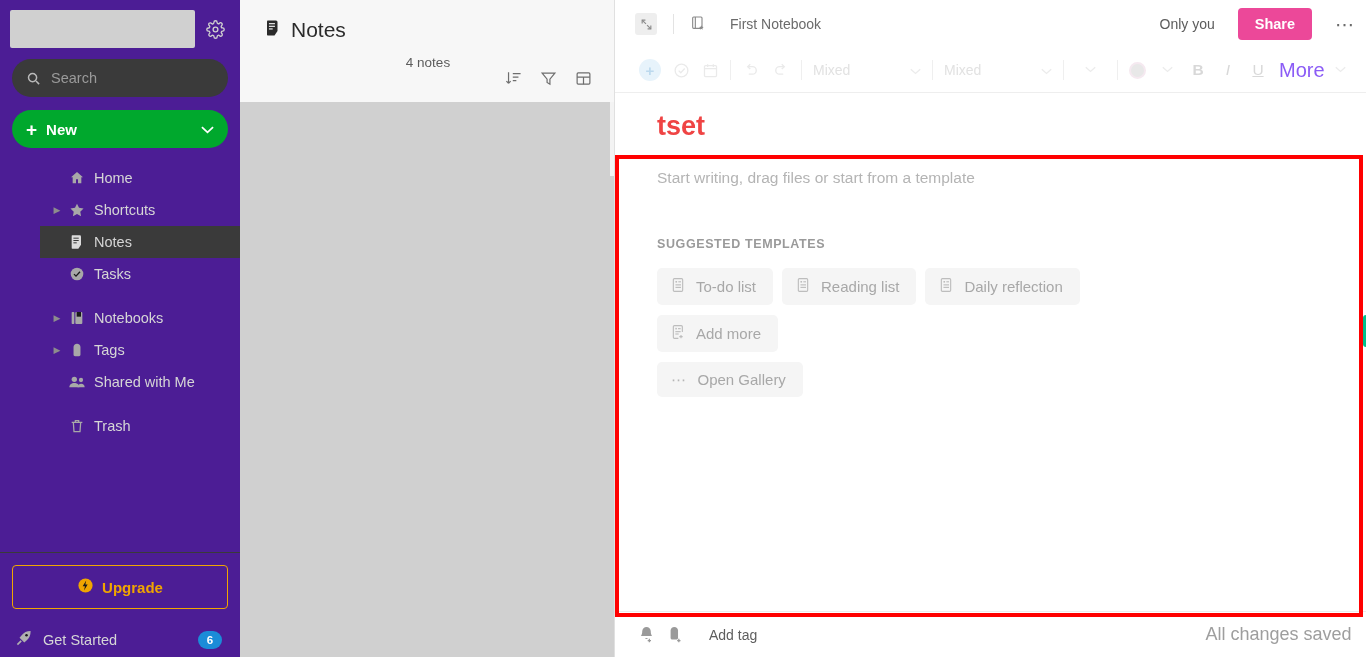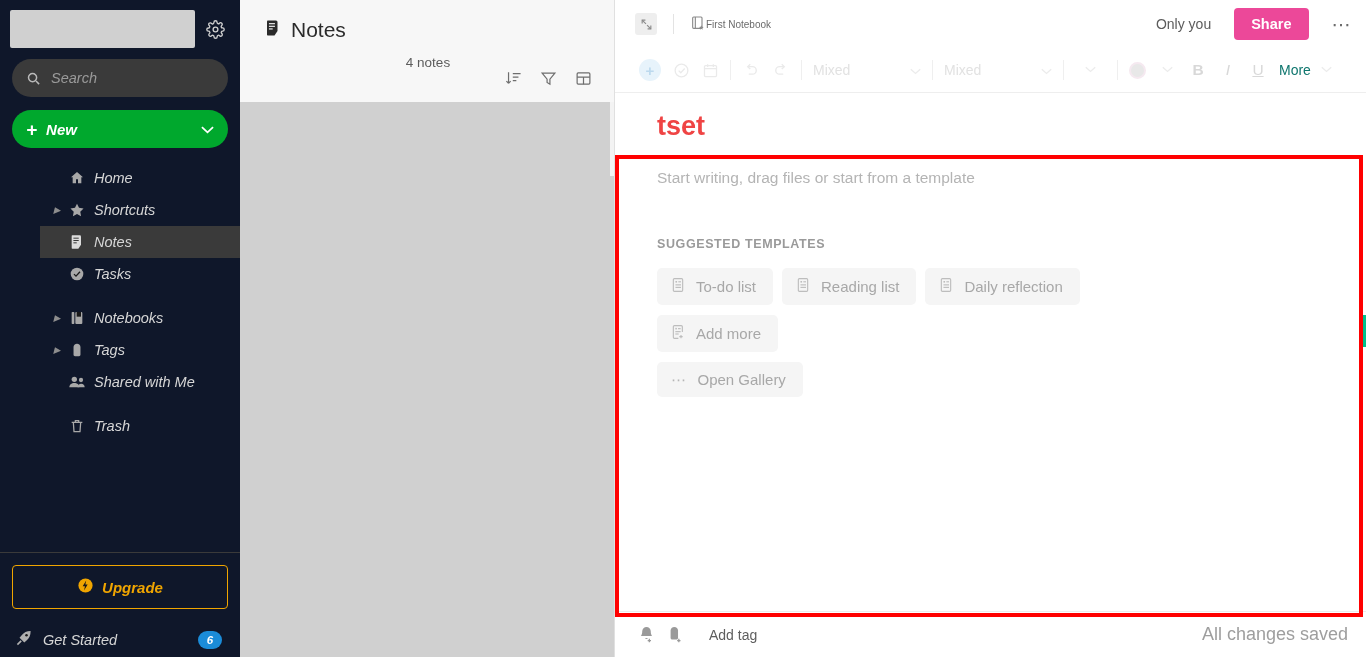--- a/index.html
+++ b/index.html
@@ -7,25 +7,24 @@
     width: 1366px; height: 657px;
     overflow: hidden;
     font-family: "Liberation Sans", sans-serif;
     background: #fff;
   }
   .app { display: flex; width: 1366px; height: 657px; position: relative; }
 
   
   .sidebar {
     width: 240px; height: 657px;
-    background: #0f172a;
+    background: #4c1d95;
     display: flex; flex-direction: column;
     flex: 0 0 240px;
     position: relative;
-    font-style: italic;
   }
   .acct-row {
     display: flex; align-items: center;
     padding: 10px 10px 0 10px;
     height: 48px;
   }
   .acct-placeholder {
     width: 190px; height: 38px;
     background: #d0d0d0;
     border-radius: 2px;
@@ -144,22 +143,22 @@
     padding: 0 14px 0 20px;
   }
   .expand-btn {
     width: 22px; height: 22px; border-radius: 3px;
     background: #eeeeee;
     display: flex; align-items: center; justify-content: center;
     cursor: pointer;
   }
   .hdr-sep { width: 1px; height: 20px; background: #e3e3e3; margin: 0 16px; }
   .nb-crumb {
-    display: flex; align-items: center; gap: 0;
-    color: #6b6b6b; font-size: 10px; cursor: pointer;
+    display: flex; align-items: center; gap: 24px;
+    color: #6b6b6b; font-size: 14px; cursor: pointer;
   }
   .hdr-right { margin-left: auto; display: flex; align-items: center; gap: 23px; }
   .only-you { color: #5c5c5c; font-size: 14px; cursor: pointer; }
   .share-btn {
     background: #ec4899; color: #fff;
     font-size: 14.5px; font-weight: 700;
     border-radius: 4px; padding: 8px 17px;
     cursor: pointer;
   }
   .more-dots { color: #6b6b6b; font-size: 19px; letter-spacing: 1.5px; cursor: pointer; line-height: 1; }
@@ -187,21 +186,21 @@
   }
   .tb-select .cv { margin-left: auto; }
   .tb-caret-solo { color: #ececec; font-size: 9px; margin: 0 10px; }
   .tb-color {
     width: 17px; height: 17px; border-radius: 50%;
     background: #e8e8e8;
     border: 2px solid #f5e9f0;
     margin-right: 6px;
   }
   .tb-fmt { color: #d8d8d8; font-size: 15.5px; width: 30px; text-align: center; cursor: pointer; }
-  .tb-more { color: #0f766e; font-size: 14px; margin-left: 6px; cursor: pointer; }
+  .tb-more { color: #8b5cf6; font-size: 20px; margin-left: 6px; cursor: pointer; }
 
   .ed-title-wrap { padding: 18px 0 0 42px; }
   .ed-title { font-size: 27px; font-weight: 700; color: #ef4444; }
 
   .ed-body { flex: 1 1 auto; padding: 27px 0 0 42px; position: relative; }
   .ed-placeholder { color: #b4b4b4; font-size: 15.5px; }
   .tpl-heading {
     margin-top: 50px;
     color: #9a9a9a; font-size: 12.5px; font-weight: 700;
     letter-spacing: 0.6px;

